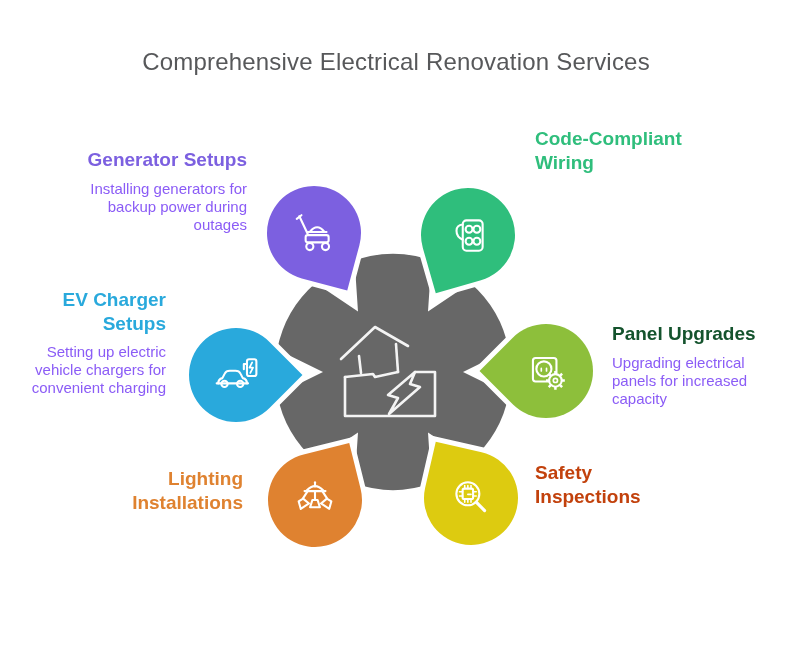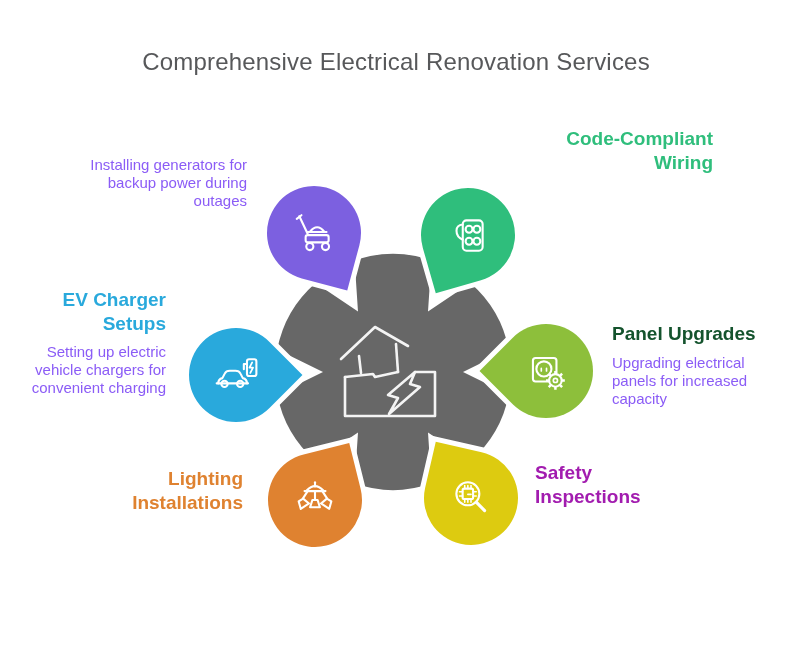--- a/index.html
+++ b/index.html
@@ -151,26 +151,27 @@
       <circle cx="19" cy="18" r="11"></circle>
       <path d="M27 26 L35 34" stroke-width="3"></path>
       <rect x="14" y="13" width="10" height="10" rx="1.5"></rect>
       <path d="M19 18.5 h3" stroke-width="1.6"></path>
       <path d="M16 13 v-3 M19 13 v-3 M22 13 v-3 M16 23 v3 M19 23 v3 M22 23 v3 M14 16 h-3 M14 20 h-3 M24 16 h3 M24 20 h3" stroke-width="1.5"></path>
     </svg>
   </div>
 </div>
 
 <div class="svc svc-right" style="left:29px;top:148px;width:218px;">
+  <h2 class="svc-heading" style="color: rgb(124, 96, 224);">Generator Setups</h2>
   <p class="svc-desc">Installing generators for
 backup power during
 outages</p>
 </div>
 
-<div class="svc svc-left" style="left:535px;top:127px;width:178px;text-align:right;">
+<div class="svc svc-left" style="left:535px;top:127px;width:178px;">
   <h2 class="svc-heading" style="color: rgb(47, 190, 124);">Code-Compliant
 Wiring</h2>
 </div>
 
 <div class="svc svc-right" style="left:6px;top:288px;width:160px;">
   <h2 class="svc-heading" style="color: rgb(41, 169, 220);">EV Charger
 Setups</h2>
   <p class="svc-desc">Setting up electric
 vehicle chargers for
 convenient charging</p>
@@ -182,15 +183,15 @@
 panels for increased
 capacity</p>
 </div>
 
 <div class="svc svc-right" style="left:43px;top:467px;width:200px;">
   <h2 class="svc-heading" style="color: rgb(223, 130, 48);">Lighting
 Installations</h2>
 </div>
 
 <div class="svc svc-left" style="left:535px;top:461px;width:195px;">
-  <h2 class="svc-heading" style="color: #a21caf;">Safety
+  <h2 class="svc-heading" style="color: #c2410c;">Safety
 Inspections</h2>
 </div>
 
 </body></html>

